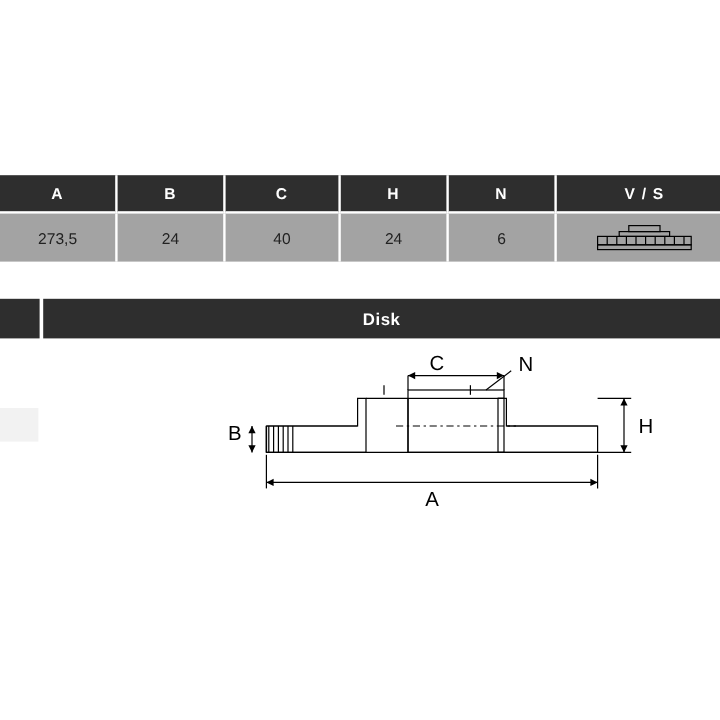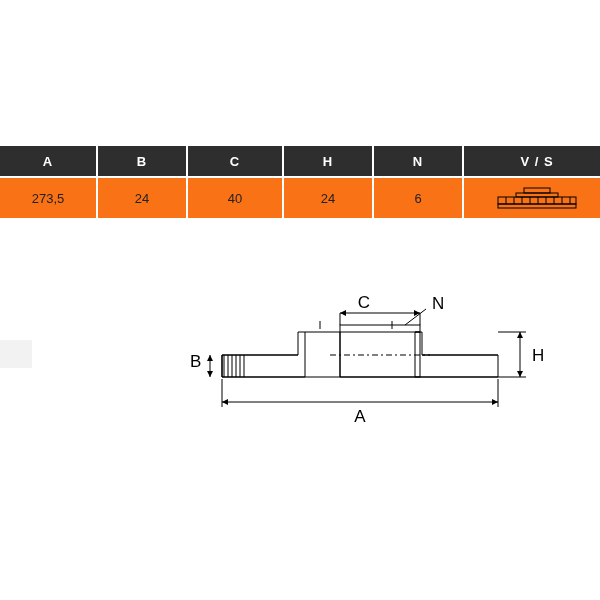--- a/index.html
+++ b/index.html
@@ -38,21 +38,21 @@
     font-weight: bold;
     letter-spacing: 1px;
     height: 30px;
     padding: 0;
     text-align: center;
     border-right: 2px solid #ffffff;
     vertical-align: middle;
   }
   .spec-table th:last-child { border-right: none; }
   .spec-table td {
-    background: #f97316;
+    background: #a3a3a3;
     color: #222222;
     font-size: 13px;
     height: 40px;
     padding: 0;
     text-align: center;
     border-right: 2px solid #ffffff;
     border-top: 2px solid #ffffff;
     vertical-align: middle;
   }
   .spec-table td:last-child { border-right: none; }
@@ -162,20 +162,24 @@
 
                 <rect x="4" y="19" width="78" height="4"></rect>
               </g>
             </svg>
           </span>
         </td>
       </tr>
     </tbody>
   </table>
 
+  <div class="title-row">
+    <div class="title-stub"></div>
+    <div class="title-bar">Disk</div>
+  </div>
 
   <div class="side-block"></div>
 
   <div class="drawing">
     <svg width="400" height="140" viewBox="0 0 400 140" xmlns="http://www.w3.org/2000/svg">
       <g stroke="#000000" fill="none" stroke-width="1">
 
         <path d="M 42 60 L 42 82 L 125 82 L 125 37 L 118 37 L 118 60 Z" fill="#ffffff"></path>
 
         <path d="M 42 60 L 42 82" stroke-width="1.2"></path>

